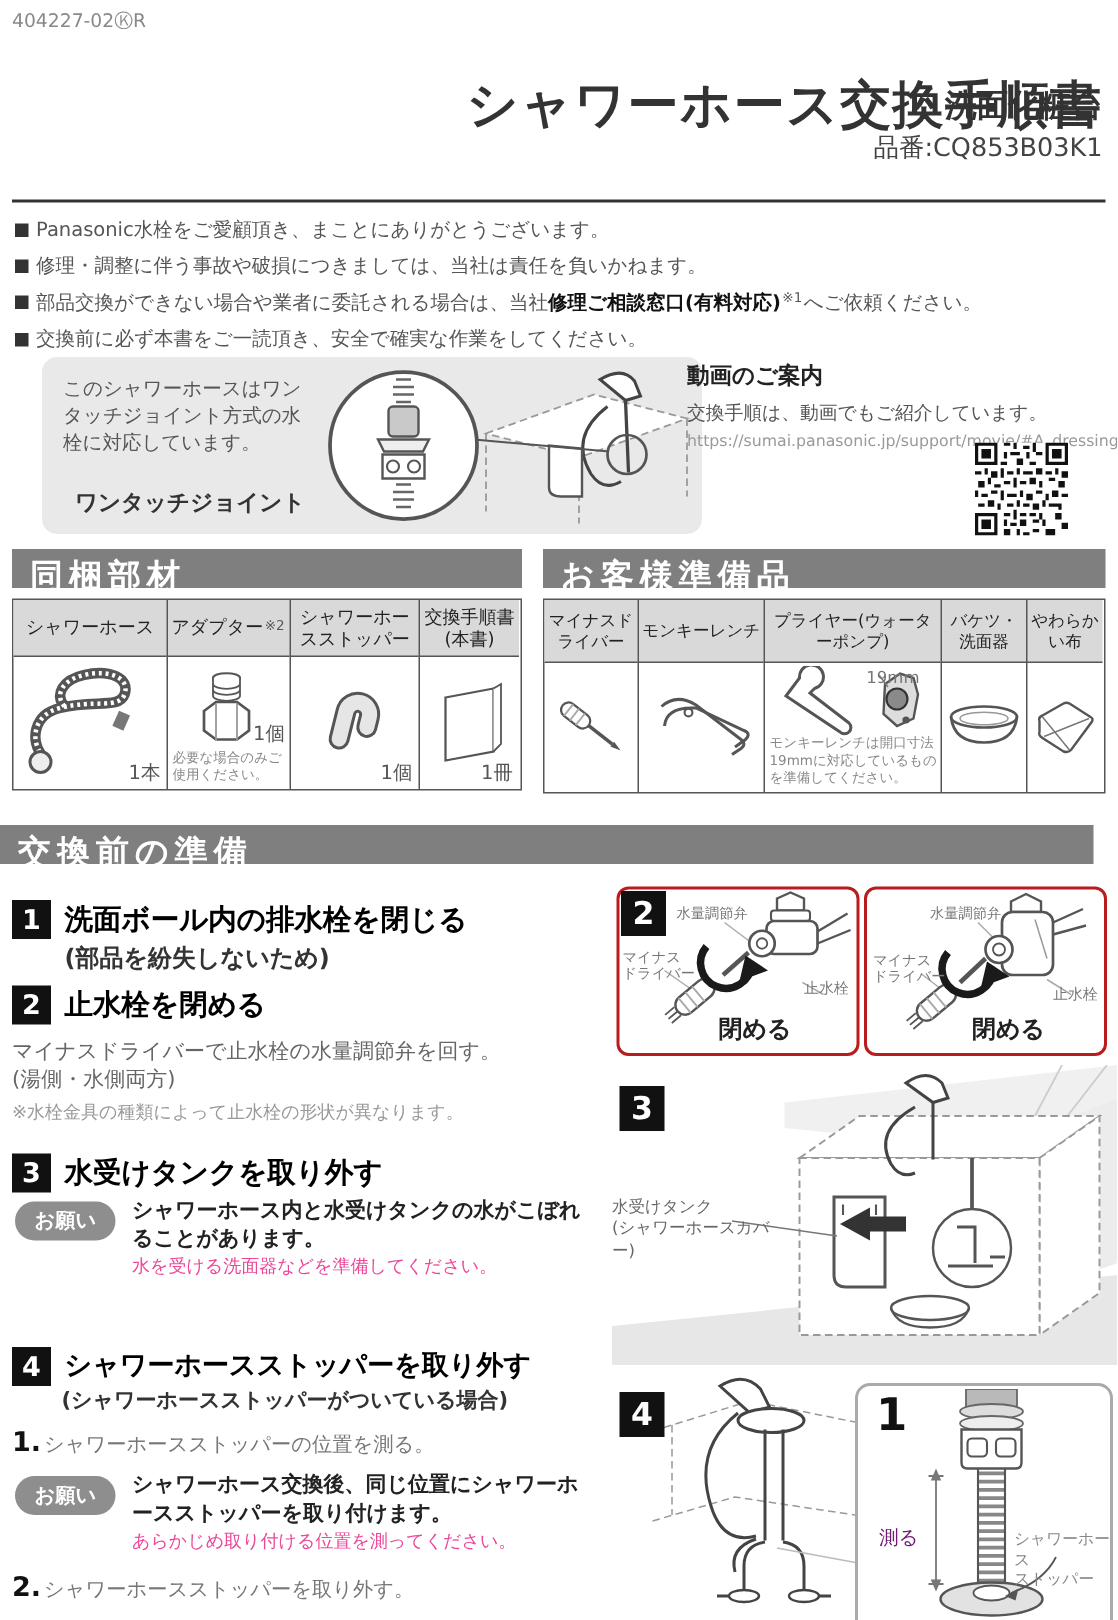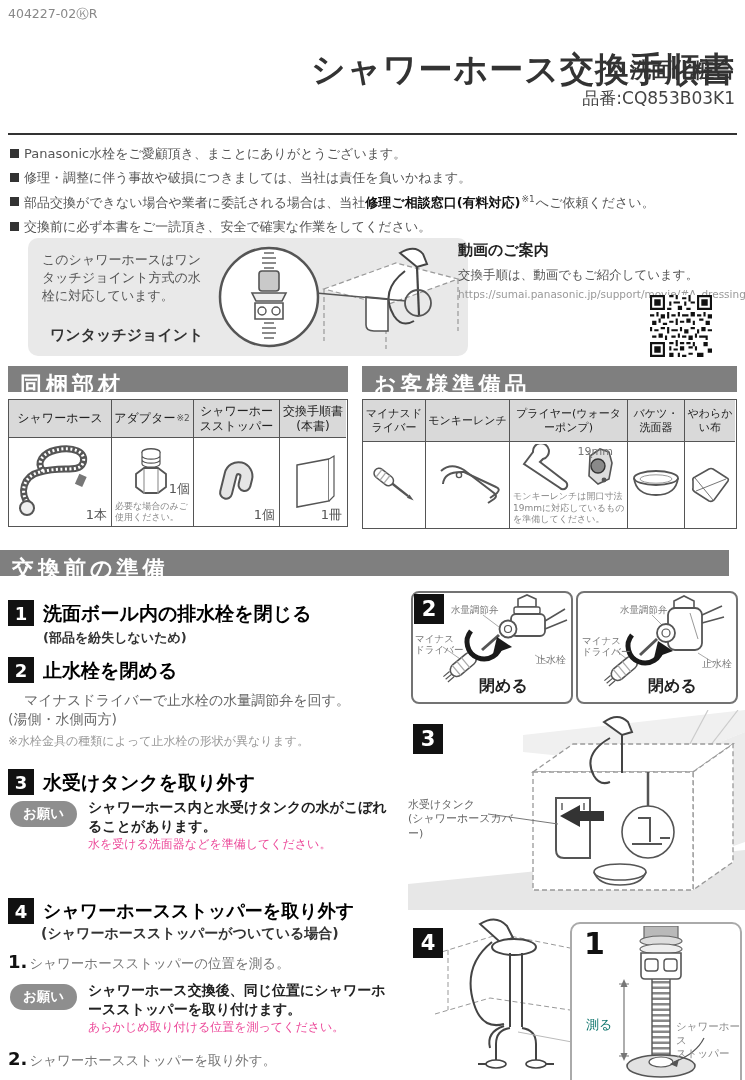--- a/index.html
+++ b/index.html
@@ -45,43 +45,43 @@
   .qty-mid{position:absolute;right:3px;bottom:28px;font-size:13px;color:#555;}
   .cellnote{position:absolute;left:3px;right:2px;bottom:2px;font-size:9px;color:#888;line-height:1.3;text-align:left;}
   .dim{position:absolute;top:3px;right:14px;font-size:11px;color:#777;}
   .prep-bar{position:absolute;top:550px;left:0;width:729px;}
   
   .steprow{position:absolute;display:flex;align-items:flex-start;}
   .nbadge{width:26px;height:26px;background:#111;color:#fff;font-size:18px;font-weight:bold;
           display:flex;align-items:center;justify-content:center;flex:none;}
   .st{font-size:19px;font-weight:bold;color:#000000;margin-left:9px;line-height:26px;white-space:nowrap;}
   .st4{font-size:18px;}
-  .st-sub{position:absolute;font-size:13px;font-weight:bold;color:#333;}
+  .st-sub{position:absolute;font-size:16px;font-weight:bold;color:#333;}
   .body-txt{position:absolute;font-size:14px;color:#666;}
   .note-txt{position:absolute;font-size:12px;color:#999;}
   .req{position:absolute;background:#8e8e8e;color:#fff;font-size:13.5px;font-weight:bold;
        border-radius:13px;padding:4px 13px;}
   .req-bold{position:absolute;font-size:14px;font-weight:bold;color:#222;width:310px;line-height:1.35;}
   .req-note{position:absolute;font-size:12px;color:#ec4899;}
   .numitem{position:absolute;font-size:13.5px;color:#777;white-space:nowrap;}
   .numitem b{font-size:18px;color:#111;margin-right:2px;font-style:normal;}
   
   .fbadge{position:absolute;width:30px;height:30px;background:#111;color:#fff;font-size:21px;font-weight:bold;
           display:flex;align-items:center;justify-content:center;z-index:5;}
-  .fig2panel{position:absolute;top:591px;width:162px;height:113px;border:2px solid #737373;border-radius:8px;
+  .fig2panel{position:absolute;top:591px;width:162px;height:113px;border:2px solid #b91c1c;border-radius:8px;
              background:#fff;box-sizing:border-box;}
   .lab{position:absolute;font-size:9.5px;color:#777;line-height:1.2;z-index:3;}
   .l-close{position:absolute;font-size:16px;font-weight:bold;color:#222;z-index:3;}
   .fig3{position:absolute;top:710px;left:408px;width:337px;height:200px;}
   .f3label{position:absolute;left:0px;top:88px;width:118px;font-size:11px;color:#666;line-height:1.3;z-index:3;}
   .fig4{position:absolute;top:912px;left:408px;width:337px;height:168px;}
   .inset{position:absolute;left:162px;top:10px;width:172px;height:172px;border:2px solid #aaa;border-radius:10px;
          background:#fff;box-sizing:border-box;}
   .inset-num{position:absolute;top:2px;left:12px;font-size:30px;font-weight:bold;color:#111;}
-  .l-measure{position:absolute;left:14px;top:92px;font-size:13px;color:#0f766e;}
+  .l-measure{position:absolute;left:14px;top:92px;font-size:13px;color:#701a75;}
   .l-stopper{position:absolute;left:104px;top:96px;width:64px;font-size:10.5px;color:#888;line-height:1.3;}
   svg{display:block;}
 </style>
 </head>
 <body>
 
 <div class="page">
 
   <div class="doc-code">404227-02ⓀR</div>
   <div class="title">シャワーホース交換手順書</div>
@@ -252,21 +252,21 @@
   <div class="steprow" style="top:600px;left:8px;">
     <div class="nbadge">1</div>
     <div class="st">洗面ボール内の排水栓を閉じる</div>
   </div>
   <div class="st-sub" style="top:629px;left:43px;">(部品を紛失しないため)</div>
 
   <div class="steprow" style="top:657px;left:8px;">
     <div class="nbadge">2</div>
     <div class="st">止水栓を閉める</div>
   </div>
-  <div class="body-txt" style="top:692px;left:24px;">マイナスドライバーで止水栓の水量調節弁を回す。</div>
+  <div class="body-txt" style="top:692px;left:8px;">マイナスドライバーで止水栓の水量調節弁を回す。</div>
   <div class="body-txt" style="top:711px;left:8px;">(湯側・水側両方)</div>
   <div class="note-txt" style="top:733px;left:8px;">※水栓金具の種類によって止水栓の形状が異なります。</div>
 
   <div class="steprow" style="top:769px;left:8px;">
     <div class="nbadge">3</div>
     <div class="st">水受けタンクを取り外す</div>
   </div>
   <div class="req" style="top:801px;left:10px;">お願い</div>
   <div class="req-bold" style="top:798px;left:88px;">シャワーホース内と水受けタンクの水がこぼれることがあります。</div>
   <div class="req-note" style="top:836px;left:88px;">水を受ける洗面器などを準備してください。</div>

